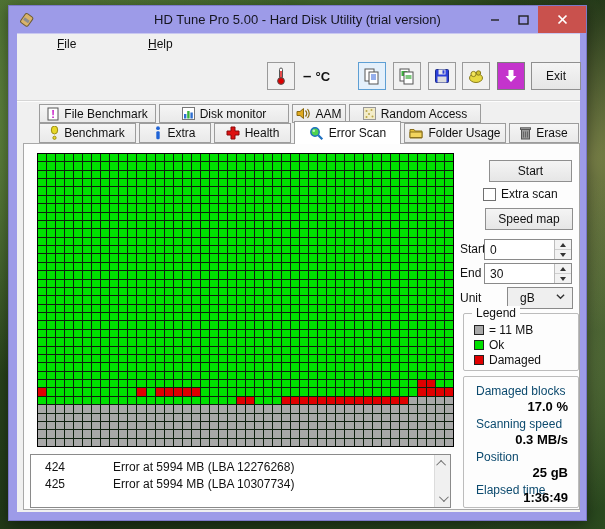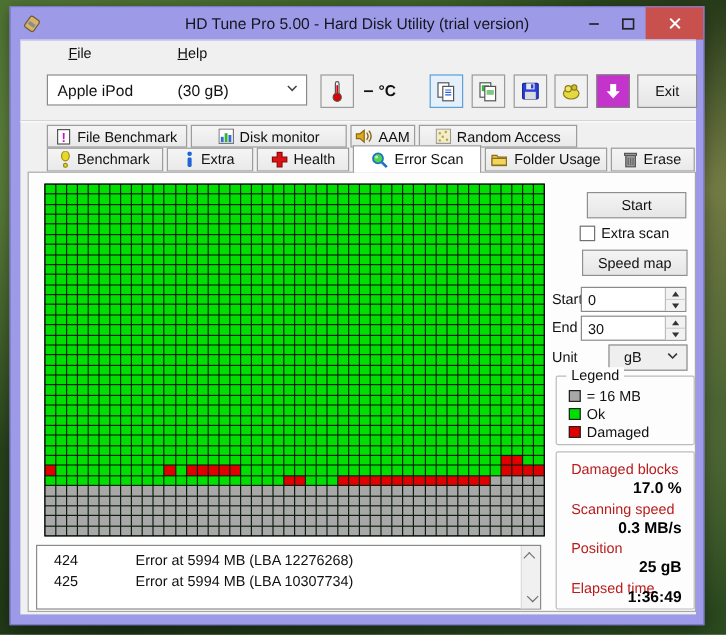--- a/index.html
+++ b/index.html
@@ -93,21 +93,21 @@
   .tri-up { width:0; height:0; border-left:3px solid transparent; border-right:3px solid transparent; border-bottom:4px solid #333; }
   .tri-down { width:0; height:0; border-left:3px solid transparent; border-right:3px solid transparent; border-top:4px solid #333; }
   .unit-combo { left:490px; top:253px; width:66px; height:22px; background:#efefef; padding-left:12px; font-size:12px; }
   
   .groupbox { position:absolute; border:1px solid #bcbcbc; border-radius:2px; background:#fdfdfd; z-index:3; }
   .gb-legend { left:446px; top:279px; width:116px; height:58px; }
   .gb-title { position:absolute; left:8px; top:-8px; background:#fdfdfd; padding:0 4px; font-size:12px; color:#111; }
   .legend-item { position:absolute; left:10px; display:flex; align-items:center; gap:5px; font-size:12px; color:#111; }
   .swatch { width:10px; height:10px; border:1px solid #222; }
   .gb-status { left:446px; top:342px; width:116px; height:132px; }
-  .stat-label { position:absolute; left:12px; font-size:12px; color:#b91c1c; white-space:nowrap; }
+  .stat-label { position:absolute; left:12px; font-size:12px; color:#0c4a6e; white-space:nowrap; }
   .stat-value { position:absolute; right:10px; font-size:13px; font-weight:bold; color:#000; white-space:nowrap; }
   
   .error-list { position:absolute; left:13px; top:420px; width:421px; height:54px;
     background:#fff; border:1px solid #8a8a8a; z-index:3; font-size:12px; color:#111; }
   .log-row { position:absolute; left:0; width:100%; height:17px; }
   .log-num { position:absolute; left:14px; }
   .log-text { position:absolute; left:82px; }
   .vscroll { position:absolute; right:0; top:0; bottom:0; width:16px; background:#f0f0f0; border-left:1px solid #dcdcdc; }
   .vs-arrow { position:absolute; left:0; width:100%; height:15px; display:flex; align-items:center; justify-content:center; }
   .vs-up { top:1px; } .vs-down { bottom:1px; }
@@ -147,27 +147,20 @@
       </div>
     </div>
 
     <div class="client">
 
       <div class="menubar">
         <span class="menu-item" style="left:40px"><u>F</u><span>ile</span></span>
         <span class="menu-item" style="left:131px"><u>H</u><span>elp</span></span>
       </div>
 
-      <div class="combo drive-combo">
-        <span>Apple  iPod</span>
-        <span class="drive-cap">(30 gB)</span>
-        <svg class="combo-chevron" viewBox="0 0 10 10">
-            <polyline points="1,3 5,7 9,3" fill="none" stroke="#444" stroke-width="1.4"></polyline>
-          </svg>
-      </div>
 
       <div class="tool-btn" style="left:250px">
         <svg width="16" height="20" viewBox="0 0 16 20">
           <rect x="6.5" y="2" width="3" height="11" rx="1.5" fill="#fff" stroke="#555"></rect>
           <rect x="7.3" y="5" width="1.4" height="8" fill="#d00"></rect>
           <circle cx="8" cy="15" r="3.4" fill="#d00" stroke="#555"></circle>
         </svg>
       </div>
       <div class="temp-value">
         <span>–</span> <span class="temp-unit">°C</span>
@@ -1951,21 +1944,21 @@
         <span>gB</span>
         <svg class="combo-chevron" viewBox="0 0 10 10">
             <polyline points="1,3 5,7 9,3" fill="none" stroke="#333" stroke-width="1.5"></polyline>
           </svg>
       </div>
 
       <div class="groupbox gb-legend">
         <span class="gb-title">Legend</span>
         <div class="legend-item" style="top:9px">
             <span class="swatch" style="background: rgb(168, 168, 168);"></span>
-            <span>= 16 MB</span>
+            <span>= 11 MB</span>
           </div>
         <div class="legend-item" style="top:24px">
             <span class="swatch" style="background: rgb(0, 224, 0);"></span>
             <span>Ok</span>
           </div>
         <div class="legend-item" style="top:39px">
             <span class="swatch" style="background: rgb(224, 0, 0);"></span>
             <span>Damaged</span>
           </div>
       </div>

